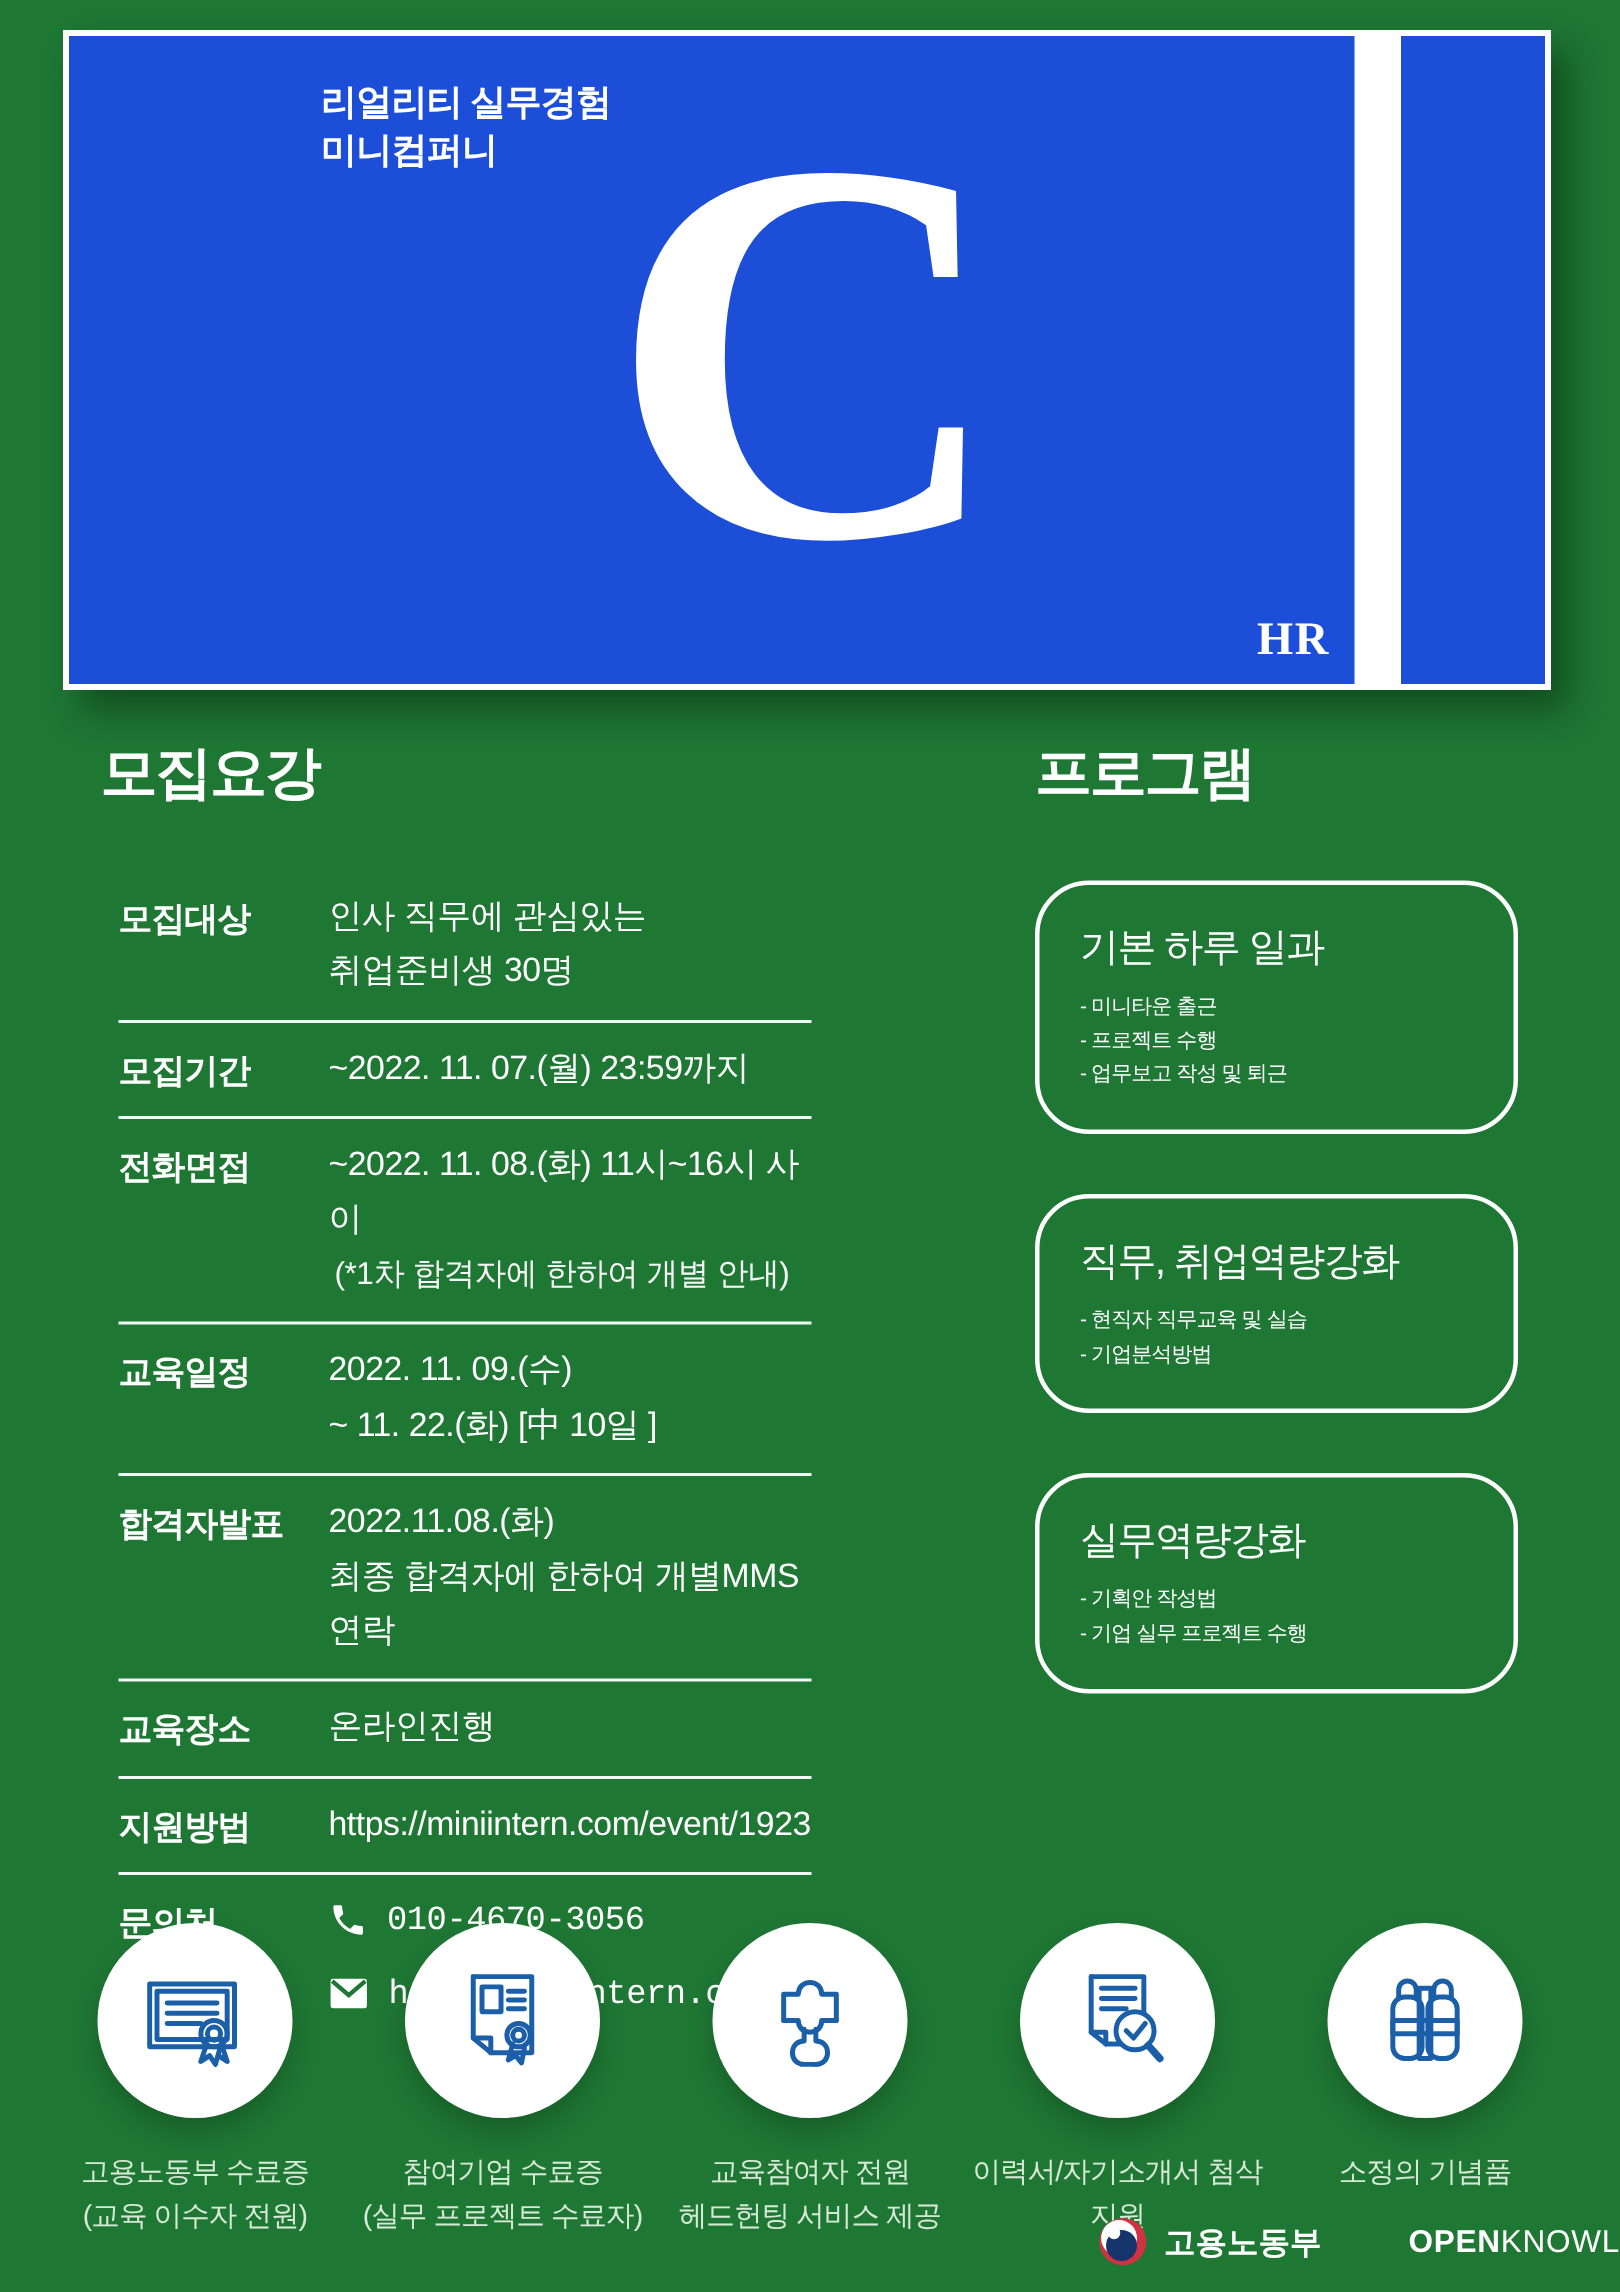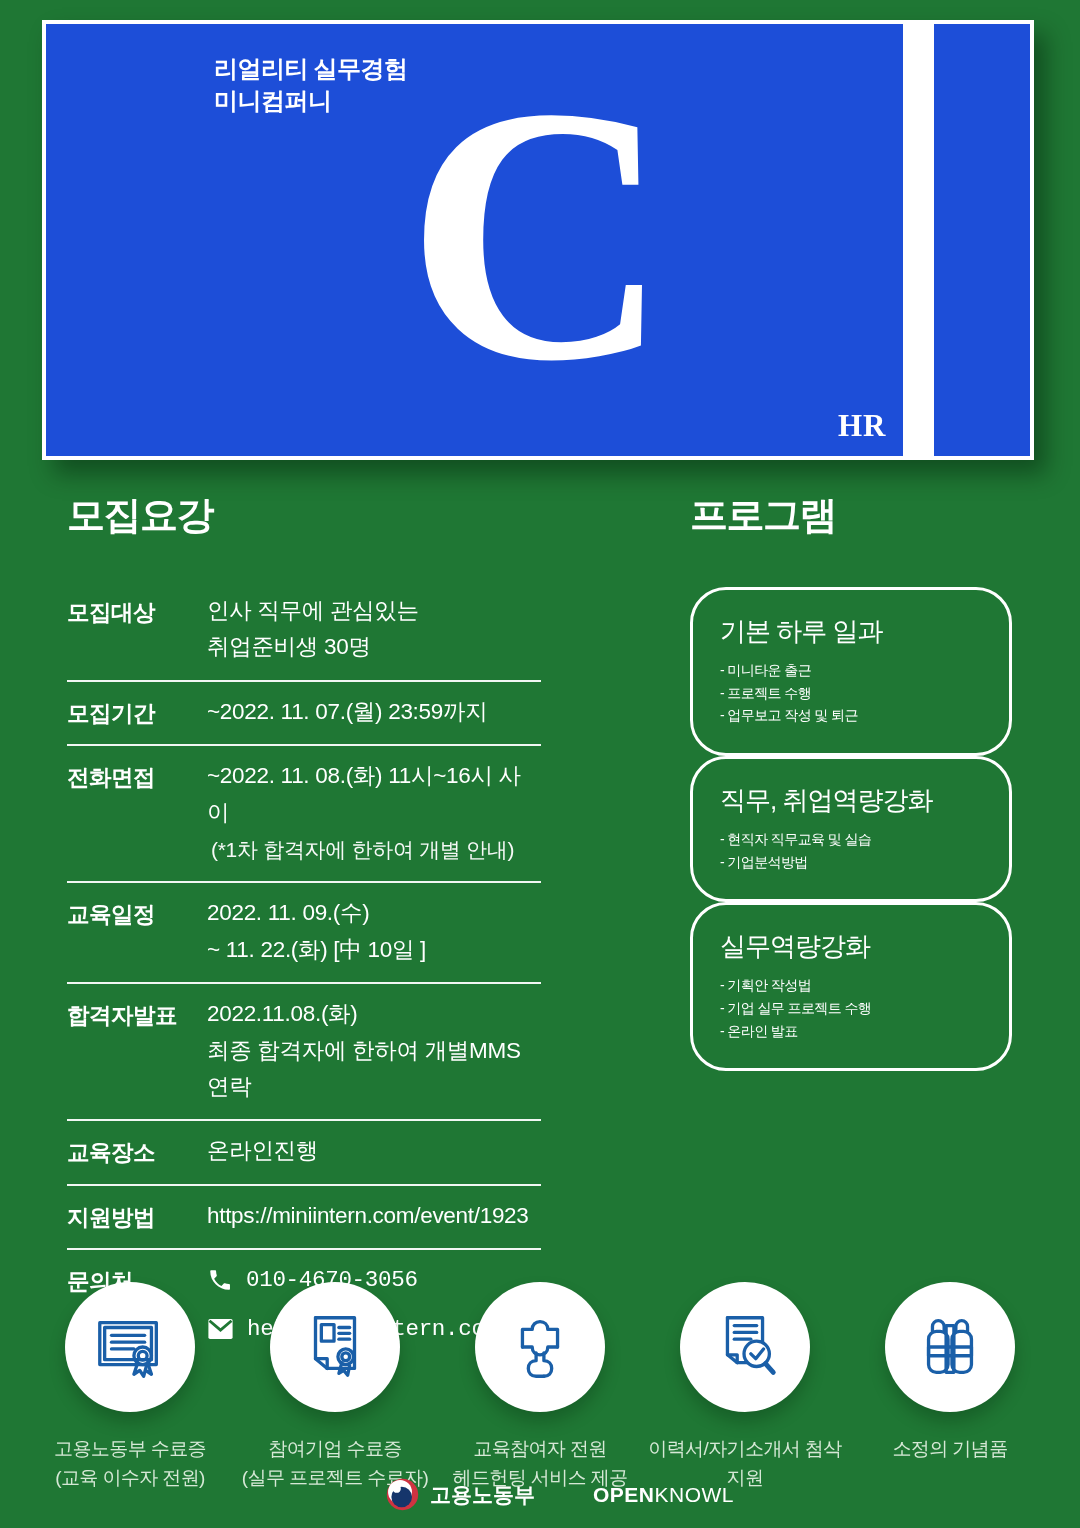--- a/index.html
+++ b/index.html
@@ -36,32 +36,33 @@
     background:#ffffff;
   }
   
   .section-title { font-size:38px; font-weight:800; letter-spacing:-1.5px; }
   
   .recruit { position:absolute; left:67px; top:490px; width:474px; }
   .recruit-table { margin-top:40px; }
   .t-row {
     display:flex; padding:12px 0 14px;
     border-bottom:2px solid rgba(255,255,255,.94);
+    margin-left:12px;
   }
   .t-row.last { border-bottom:none; }
   .t-label { flex:0 0 140px; font-size:22.5px; font-weight:700; letter-spacing:-0.5px; padding-top:4px; }
   .t-value { flex:1; font-size:22.5px; line-height:1.62; letter-spacing:-0.3px; }
   .t-note  { font-size:21px; margin-top:2px; padding-left:4px; opacity:.96; letter-spacing:-0.3px; }
   .contact-line { display:flex; align-items:center; gap:13px; margin-bottom:12px;font-family:Liberation Mono, monospace; }
   .contact-line svg { flex:0 0 auto; }
   
   .program { position:absolute; left:690px; top:490px; width:322px; }
   .p-box {
     border:3px solid #ffffff; border-radius:36px;
-    padding:24px 27px 26px; 
+    padding:24px 27px 26px; margin-top:40px;
   }
   .p-box.first { margin-top:46px; }
   .p-title { font-size:26px; font-weight:400; letter-spacing:-1px; margin-bottom:10px; }
   .p-item  { font-size:14px; line-height:1.62; letter-spacing:-0.6px; }
   
   .benefits {
     position:absolute; left:0; top:1282px; width:1080px;
     display:flex; justify-content:center;
   }
   .benefit { width:205px; text-align:center; }
@@ -70,21 +71,21 @@
     display:flex; align-items:center; justify-content:center;
     box-shadow: 0 10px 16px rgba(0,30,8,.25);
   }
   .b-caption {
     margin-top:22px; font-size:19px; line-height:1.55;
     color:#d6e8d6; letter-spacing:-0.6px;
   }
   
   .footer {
     position:absolute; left:0; top:1478px; width:1080px;
-    display:flex; justify-content:center; align-items:center; gap:58px;padding-left:40px;
+    display:flex; justify-content:flex-end; align-items:center; gap:58px;padding-left:40px;
   }
   .gov { display:flex; align-items:center; gap:11px; font-size:21px; font-weight:800; }
   .partner { font-size:21px; letter-spacing:.5px; }
   .partner .b { font-weight:800; }
   .partner .r { font-weight:400; }
   svg.blue-icon { stroke:#1a5fa8; fill:none; stroke-width:3.4; stroke-linecap:round; stroke-linejoin:round; }
 </style>
 </head>
 <body>
 
@@ -192,21 +193,20 @@
     <div class="p-box">
       <div class="p-title">직무, 취업역량강화</div>
       <div class="p-item">- 현직자 직무교육 및 실습</div>
       <div class="p-item">- 기업분석방법</div>
     </div>
 
     <div class="p-box">
       <div class="p-title">실무역량강화</div>
       <div class="p-item">- 기획안 작성법</div>
       <div class="p-item">- 기업 실무 프로젝트 수행</div>
-      <div class="p-item">- 온라인 발표</div>
     </div>
   </div>
 
   <div class="benefits">
 
     <div class="benefit">
       <div class="b-circle">
         <svg class="blue-icon" width="78" height="78" viewBox="0 0 80 80">
           <rect x="9" y="15" width="58" height="43"></rect>
           <rect x="14" y="20" width="48" height="33"></rect>

